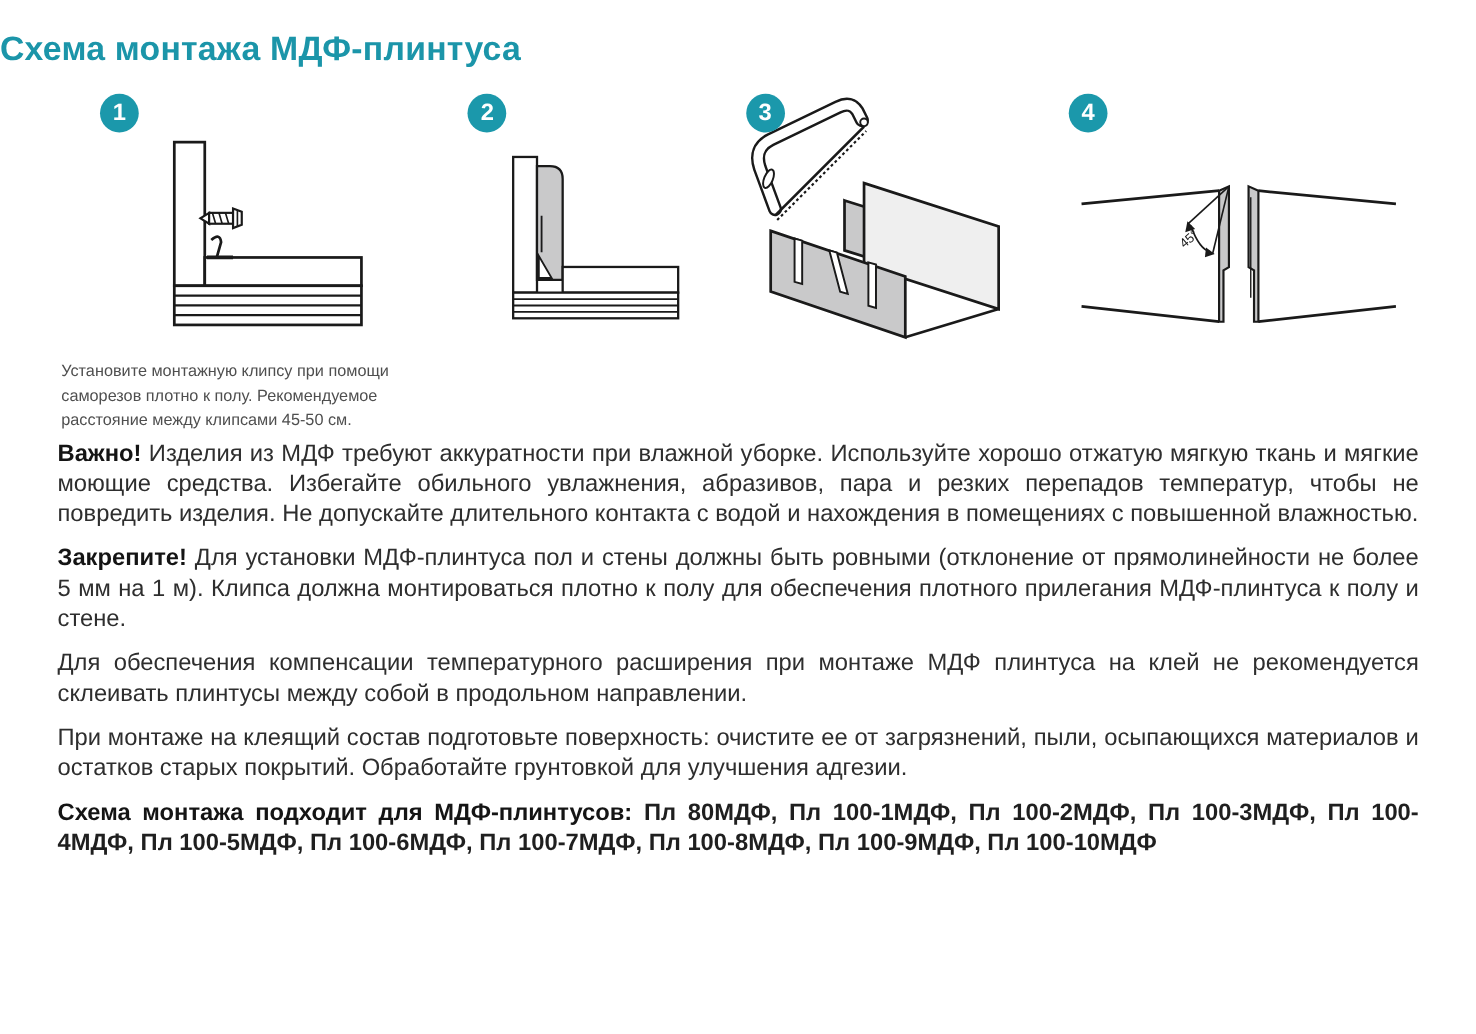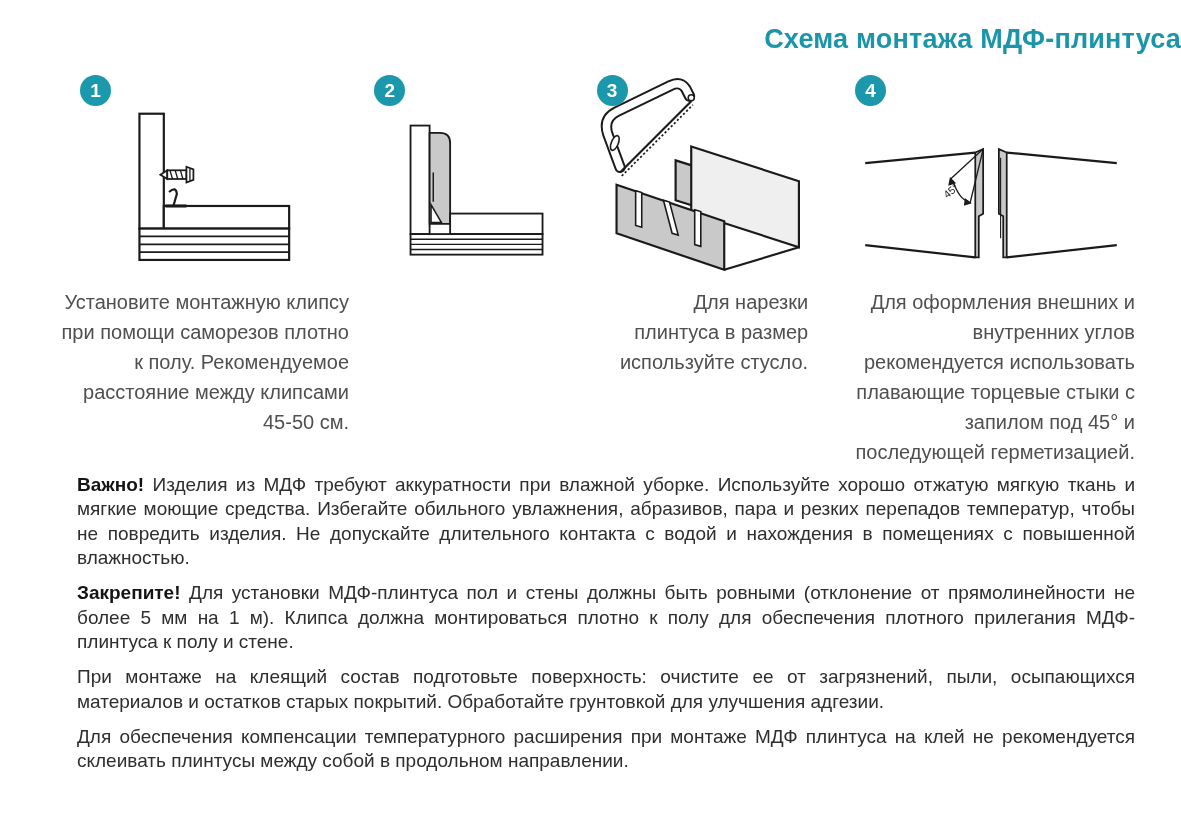--- a/index.html
+++ b/index.html
@@ -1,41 +1,41 @@
 <!DOCTYPE html>
 <html><head>
 <meta charset="utf-8">
 <style>
   html,body{margin:0;padding:0;}
   body{
     width:1181px;height:827px;background:#ffffff;overflow:hidden;
     font-family:"Liberation Sans",sans-serif;color:#2e2e2e;
   }
   .page-title{
-    padding-top:24px;text-align:right;
+    padding-top:24px;text-align:left;
     font-size:27px;font-weight:bold;color:#1b95a9;letter-spacing:.2px;
   }
   .steps{display:flex;justify-content:space-between;padding:22px 44px 0;}
   .step{position:relative;}
   .step-1{width:310px}.step-2{width:198px}.step-3{width:250px}.step-4{width:292px}
   .badge{
     position:absolute;top:-2px;width:31px;height:31px;border-radius:50%;
     background:#1b98ab;color:#fff;font-weight:bold;font-size:19px;
     display:flex;align-items:center;justify-content:center;
   }
   .step-1 .badge{left:36px}.step-2 .badge{left:6px}.step-3 .badge{left:16px}.step-4 .badge{left:10px}
   .illus{height:198px;display:flex;align-items:flex-end;justify-content:center;}
   .caption{
-    margin:12px auto 0;font-size:20px;line-height:1.5;color:#4f4f4f;text-align:right;
+    margin:12px auto 0;font-size:13px;line-height:1.5;color:#4f4f4f;text-align:left;
   }
   .step-1 .caption{max-width:300px}
   .step-2 .caption{max-width:180px}
   .step-3 .caption{max-width:205px}
   .step-4 .caption{max-width:288px}
-  .notes{padding:6px 46px 0;margin-left:31px;}
+  .notes{padding:6px 46px 0;}
   .note{
     margin:0 0 11px;font-size:19px;line-height:1.28;text-align:justify;color:#2e2e2e;
   }
   .note .lead{font-weight:bold;color:#141414;}
   .note.models{font-weight:bold;color:#1f1f1f;}
   svg .ln{stroke:#1a1a1a;fill:none;}
   svg .fillw{fill:#ffffff;stroke:#1a1a1a;}
   svg .fillg{fill:#c9c9ca;stroke:#1a1a1a;}
   svg .fillp{fill:#efefef;stroke:#1a1a1a;}
 </style>
@@ -107,21 +107,20 @@
         <g>
           <path class="ln" d="M26,104 L12,66 Q6,48 22,40 L84,10 Q96,4 102,14 L106,22" stroke-width="13" stroke-linejoin="round" stroke-linecap="round"></path>
           <path d="M26,104 L12,66 Q6,48 22,40 L84,10 Q96,4 102,14 L106,22" stroke="#ffffff" fill="none" stroke-width="8.5" stroke-linejoin="round" stroke-linecap="round"></path>
           <ellipse class="fillw" cx="20" cy="76" rx="4" ry="9" transform="rotate(22 20 76)" stroke-width="1.8"></ellipse>
           <circle class="fillw" cx="108" cy="24" r="3.5" stroke-width="1.8"></circle>
           <line class="ln" x1="26" y1="110" x2="108" y2="28" stroke-width="2.5"></line>
           <line class="ln" x1="28" y1="114" x2="110" y2="32" stroke-width="2" stroke-dasharray="2.5,2.5"></line>
         </g>
       </svg>
     </div>
-    <div class="caption">Для нарезки плинтуса в размер используйте стусло.</div>
   </div>
 
   <div class="step step-4">
     <div class="badge">4</div>
     <div class="illus">
       <svg width="262" height="168" viewBox="0 0 300 192">
         <g>
           <line class="ln" x1="6" y1="64" x2="132" y2="52" stroke-width="2.5"></line>
           <line class="ln" x1="6" y1="158" x2="132" y2="172" stroke-width="2.5"></line>
           <polygon class="fillg" points="132,52 141,48 141,122 136,125 136,172 132,172" stroke-width="2"></polygon>
@@ -135,22 +134,22 @@
         <g>
           <line class="ln" x1="141" y1="48" x2="104" y2="82" stroke-width="1.5"></line>
           <line class="ln" x1="141" y1="48" x2="126" y2="110" stroke-width="1.5"></line>
           <path class="ln" d="M106,84 Q114,106 124,108" stroke-width="1.5"></path>
           <polygon points="103,80 110,87 101,90" fill="#1a1a1a"></polygon>
           <polygon points="128,110 120,104 119,113" fill="#1a1a1a"></polygon>
           <text transform="translate(100,105) rotate(-40)" font-size="12" fill="#1a1a1a">45°</text>
         </g>
       </svg>
     </div>
-    <div class="caption">Для оформления внешних и внутренних углов рекомендуется использовать плавающие торцевые стыки с запилом под 45° и последующей герметизацией.</div>
   </div>
 </div>
 
 <div class="notes">
   <p class="note"><span class="lead">Важно!</span> <span>Изделия из МДФ требуют аккуратности при влажной уборке. Используйте хорошо отжатую мягкую ткань и мягкие моющие средства. Избегайте обильного увлажнения, абразивов, пара и резких перепадов температур, чтобы не повредить изделия. Не допускайте длительного контакта с водой и нахождения в помещениях с повышенной влажностью.</span></p>
   <p class="note"><span class="lead">Закрепите!</span> <span>Для установки МДФ-плинтуса пол и стены должны быть ровными (отклонение от прямолинейности не более 5 мм на 1 м). Клипса должна монтироваться плотно к полу для обеспечения плотного прилегания МДФ-плинтуса к полу и стене.</span></p>
+  <p class="note"><span>Для обеспечения компенсации температурного расширения при монтаже МДФ плинтуса на клей не рекомендуется склеивать плинтусы между собой в продольном направлении.</span></p>
   <p class="note"><span>При монтаже на клеящий состав подготовьте поверхность: очистите ее от загрязнений, пыли, осыпающихся материалов и остатков старых покрытий. Обработайте грунтовкой для улучшения адгезии.</span></p>
-  <p class="note"><span>Для обеспечения компенсации температурного расширения при монтаже МДФ плинтуса на клей не рекомендуется склеивать плинтусы между собой в продольном направлении.</span></p>
+  <p class="note models"><span class="lead">Схема монтажа подходит для МДФ-плинтусов:</span> <span>Пл 80МДФ, Пл 100-1МДФ, Пл 100-2МДФ, Пл 100-3МДФ, Пл 100-4МДФ, Пл 100-5МДФ, Пл 100-6МДФ, Пл 100-7МДФ, Пл 100-8МДФ, Пл 100-9МДФ, Пл 100-10МДФ</span></p>
 </div>
 
 </body></html>

